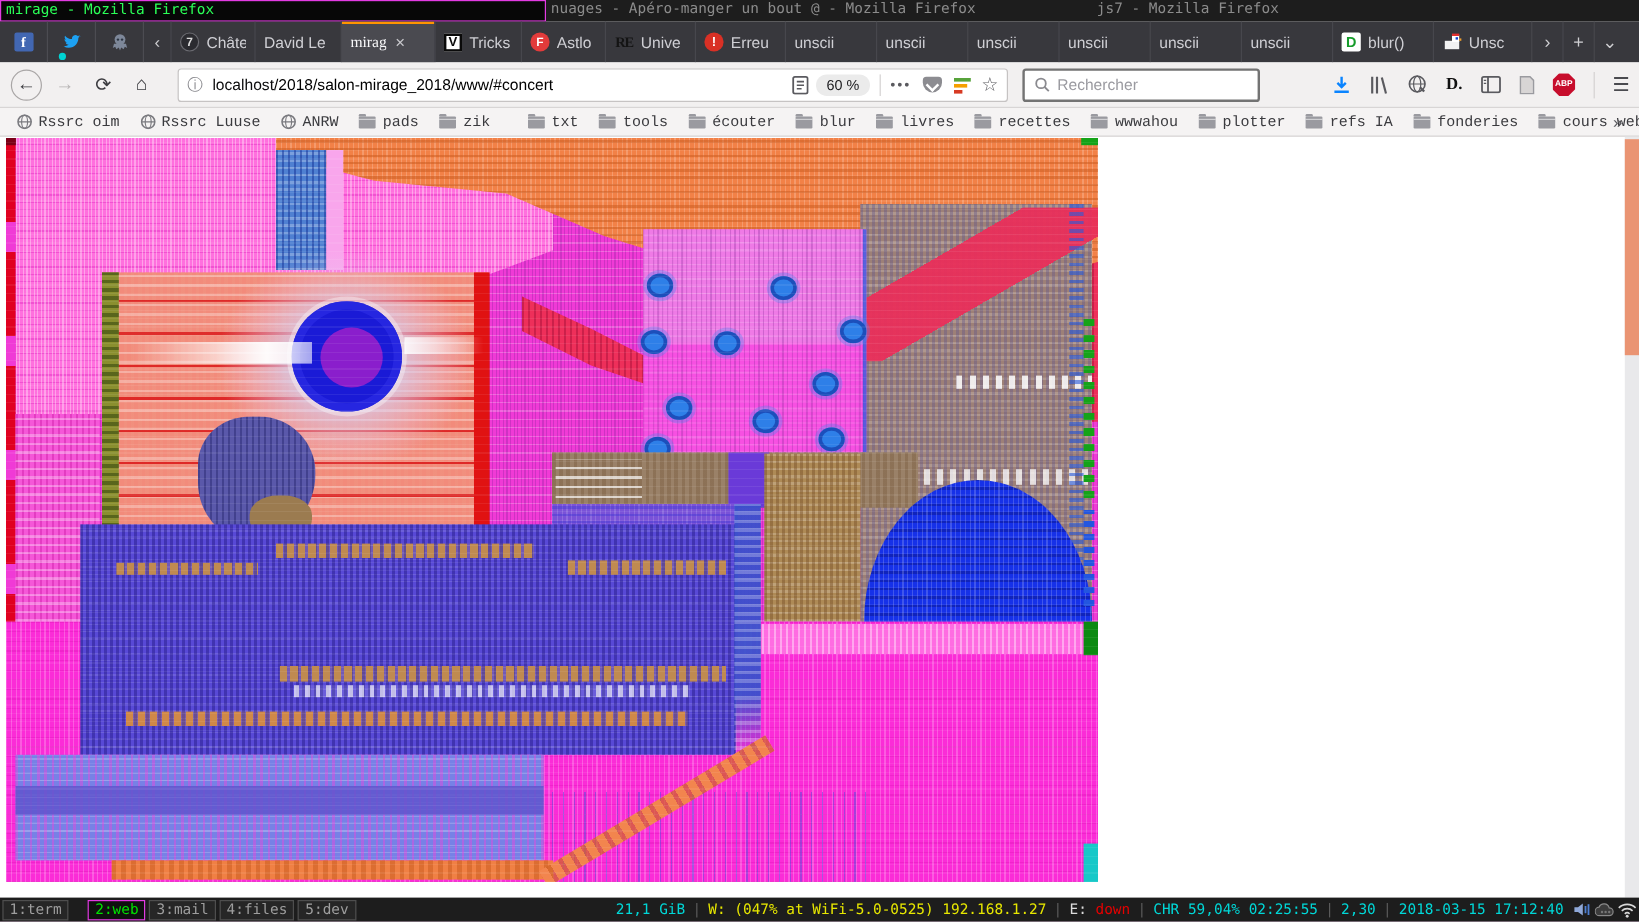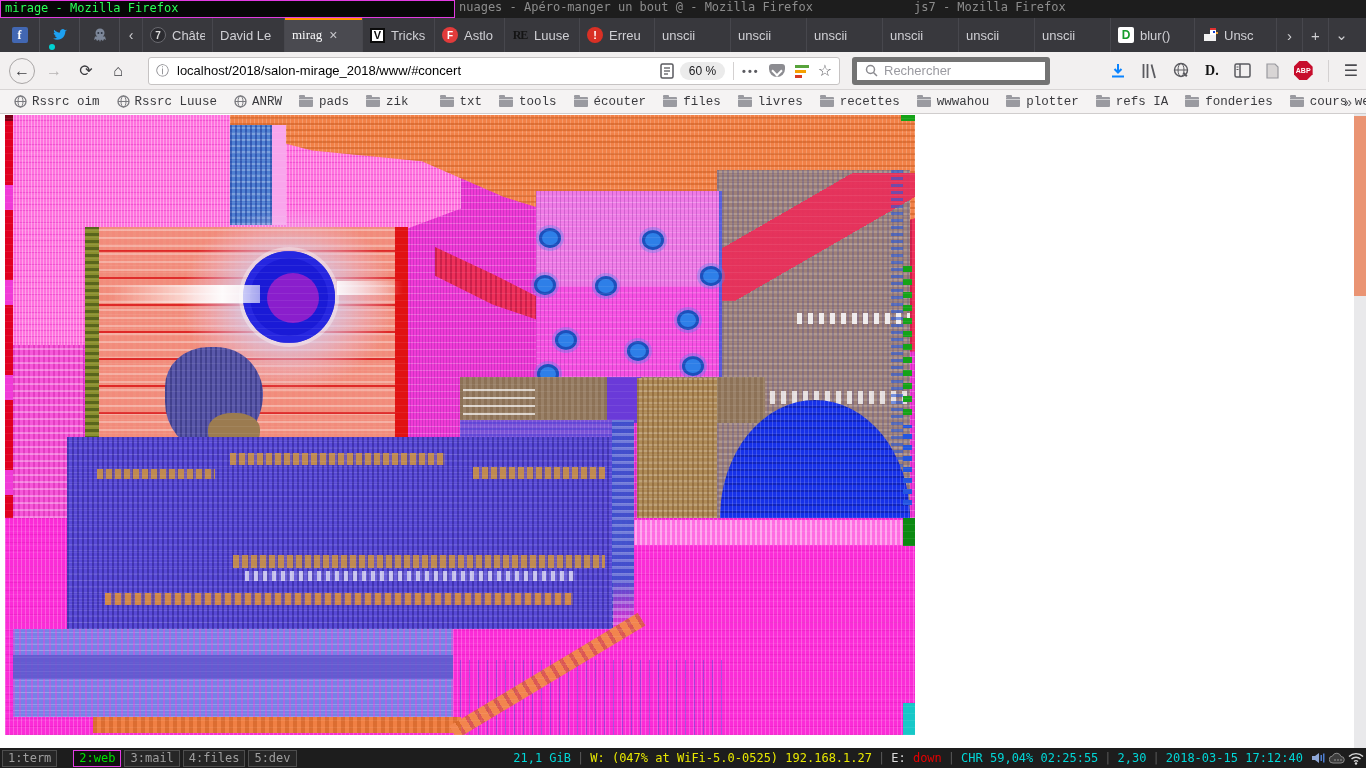--- a/index.html
+++ b/index.html
@@ -58,21 +58,21 @@
   .urlpath { color:#000000; }
   .readericon { margin:0 6px; }
   .zoompill { background:#ebebeb; border-radius:10px; padding:2px 9px; font-size:12px; color:#202023; }
   .urlsep { width:1px; height:18px; background:#d4d1d1; margin:0 8px; }
   .pagedots { color:#5a5a5f; letter-spacing:2px; font-size:11px; font-weight:700; }
   .pocket { width:16px; height:13px; background:#8c8c91; border-radius:3px 3px 8px 8px; margin:0 9px;
     position:relative; }
   .pocket::after { content:""; position:absolute; left:4px; top:3px; width:6px; height:6px;
     border-left:2px solid #fff; border-bottom:2px solid #fff; transform:rotate(-45deg); }
   .star { color:#5a5a5f; font-size:16px; margin-left:8px; }
-  .searchbar { width:198px; height:28px; background:#fff; border:5px solid #737373; border-radius:3px;
+  .searchbar { width:198px; height:28px; background:#fff; border:2px solid #737373; border-radius:3px;
     margin-left:12px; display:flex; align-items:center; padding:0 8px; }
   .searchbar input { border:none; outline:none; width:150px; font-size:13px; color:#444;
     font-family:"Liberation Sans",sans-serif; background:transparent; }
   .searchbar input::placeholder { color:#9a9aa0; }
   .navicons { flex:1; display:flex; align-items:center; justify-content:flex-end; gap:15px;
     padding-right:8px; }
   .dicticon { font:800 14px "Liberation Serif",serif; color:#111; }
   .abp { width:19px; height:19px; background:#c70d2c; color:#fff; font:800 7px "Liberation Sans",sans-serif;
     display:flex; align-items:center; justify-content:center;
     clip-path:polygon(30% 0,70% 0,100% 30%,100% 70%,70% 100%,30% 100%,0 70%,0 30%); }
@@ -279,21 +279,21 @@
   <div class="tab" style="width:72px">
     <span class="fav fav-v">V</span>
     <span class="tlabel">Tricks</span>
   </div>
   <div class="tab" style="width:70px">
     <span class="fav fav-f">F</span>
     <span class="tlabel">Astlo</span>
   </div>
   <div class="tab" style="width:75px">
     <span class="fav fav-re">RE</span>
-    <span class="tlabel">Luuse</span>
+    <span class="tlabel">Unive</span>
   </div>
   <div class="tab" style="width:75px">
     <span class="fav fav-err">!</span>
     <span class="tlabel">Erreu</span>
   </div>
   <div class="tab" style="width:76px">
     <span class="tlabel">unscii</span>
   </div>
   <div class="tab" style="width:76px">
     <span class="tlabel">unscii</span>
@@ -439,21 +439,21 @@
   <span class="bmitem">
       <span class="folder"></span>
       <span>tools</span>
     </span>
   <span class="bmitem">
       <span class="folder"></span>
       <span>écouter</span>
     </span>
   <span class="bmitem">
       <span class="folder"></span>
-      <span>files</span>
+      <span>blur</span>
     </span>
   <span class="bmitem">
       <span class="folder"></span>
       <span>livres</span>
     </span>
   <span class="bmitem">
       <span class="folder"></span>
       <span>recettes</span>
     </span>
   <span class="bmitem">

